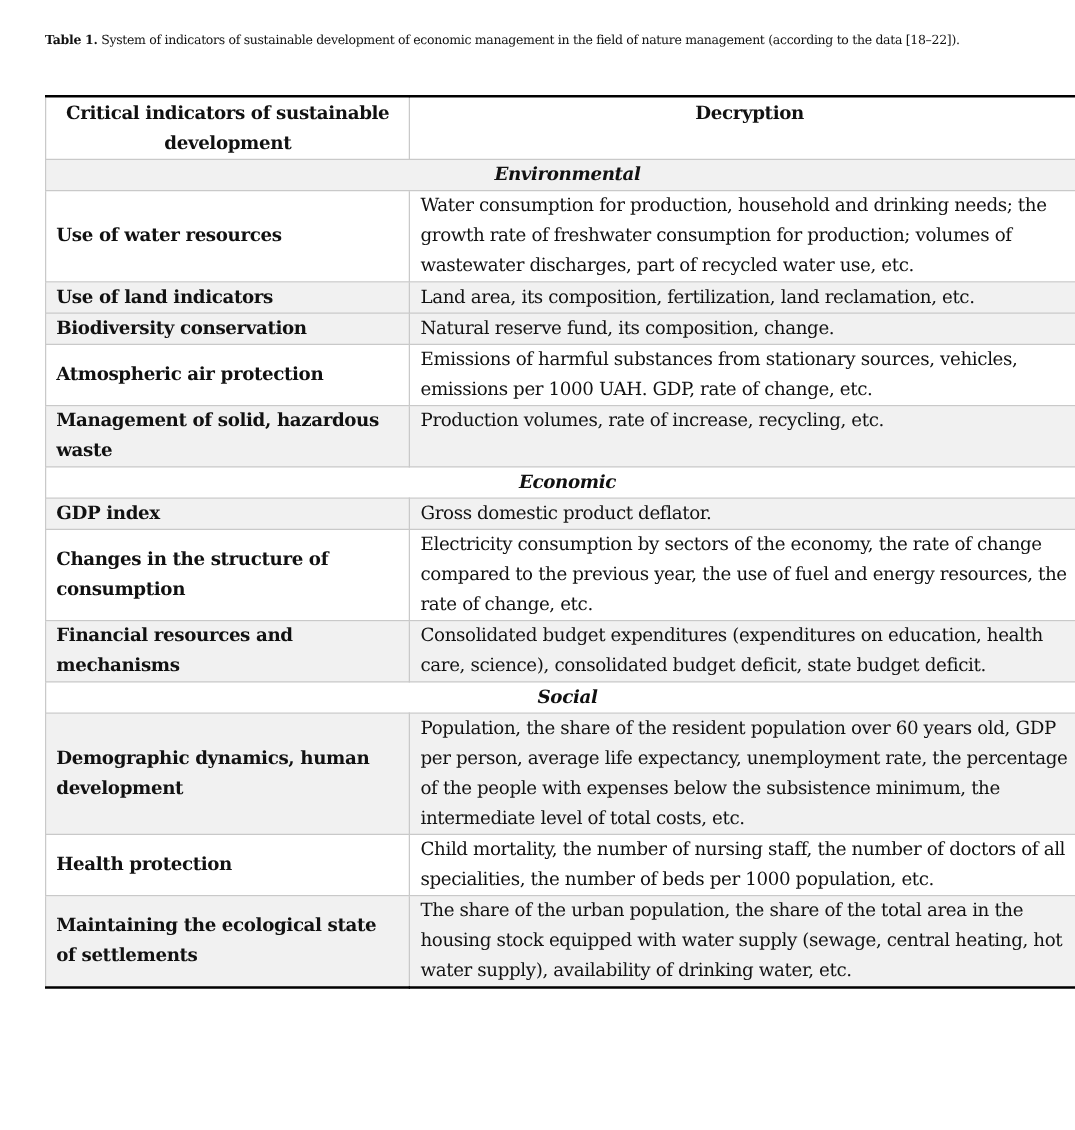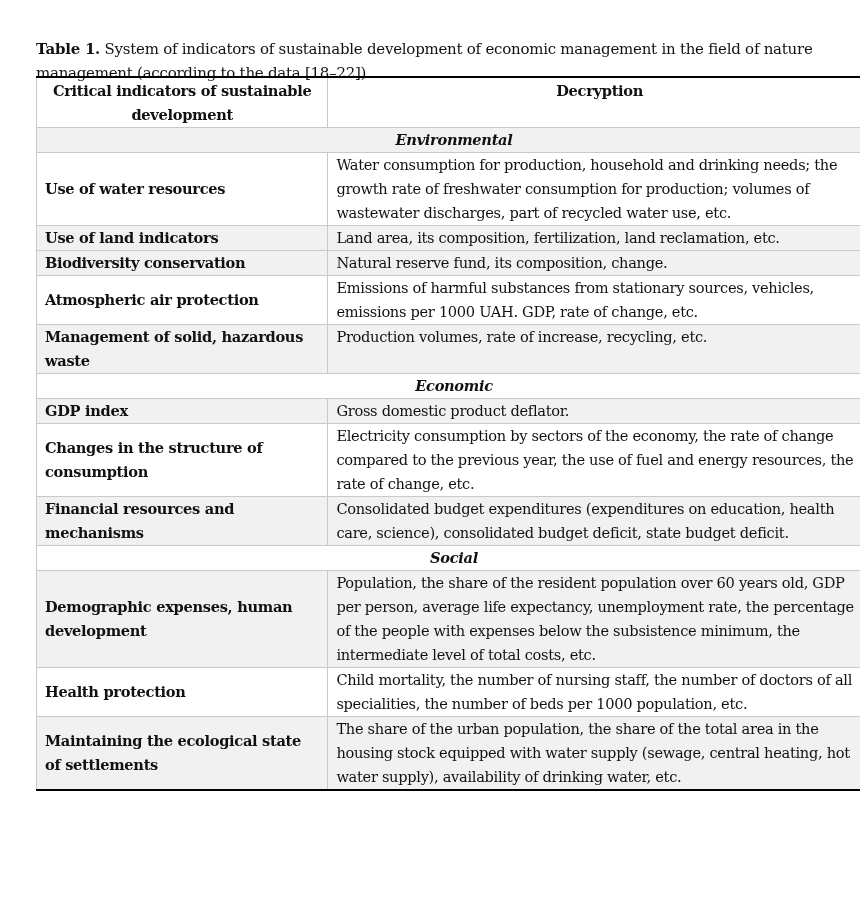--- a/index.html
+++ b/index.html
@@ -11,23 +11,23 @@
     width: 860px;
     height: 904px;
     position: relative;
     font-family: "DejaVu Serif", "Liberation Serif", serif;
     color: #111111;
     overflow: hidden;
   }
   .caption {
     position: absolute;
     left: 36px;
-    top: 37px;
+    top: 21px;
     width: 800px;
-    font-size: 15px;
+    font-size: 10px;
     line-height: 24px;
     letter-spacing: -0.25px;
   }
   .caption .label {
     font-weight: bold;
   }
   table.data {
     position: absolute;
     left: 36px;
     top: 76px;
@@ -126,21 +126,21 @@
     </tr>
     <tr class="shade">
       <td class="ind">Financial resources and mechanisms</td>
       <td class="desc">Consolidated budget expenditures (expenditures on education, health care, science), consolidated budget deficit, state budget deficit.</td>
     </tr>
 
     <tr class="section plain">
       <td colspan="2">Social</td>
     </tr>
     <tr class="shade">
-      <td class="ind">Demographic expenses, human development</td>
+      <td class="ind">Demographic dynamics, human development</td>
       <td class="desc">Population, the share of the resident population over 60 years old, GDP per person, average life expectancy, unemployment rate, the percentage of the people with expenses below the subsistence minimum, the intermediate level of total costs, etc.</td>
     </tr>
     <tr class="plain">
       <td class="ind">Health protection</td>
       <td class="desc">Child mortality, the number of nursing staff, the number of doctors of all specialities, the number of beds per 1000 population, etc.</td>
     </tr>
     <tr class="shade">
       <td class="ind">Maintaining the ecological state of settlements</td>
       <td class="desc">The share of the urban population, the share of the total area in the housing stock equipped with water supply (sewage, central heating, hot water supply), availability of drinking water, etc.</td>
     </tr>

